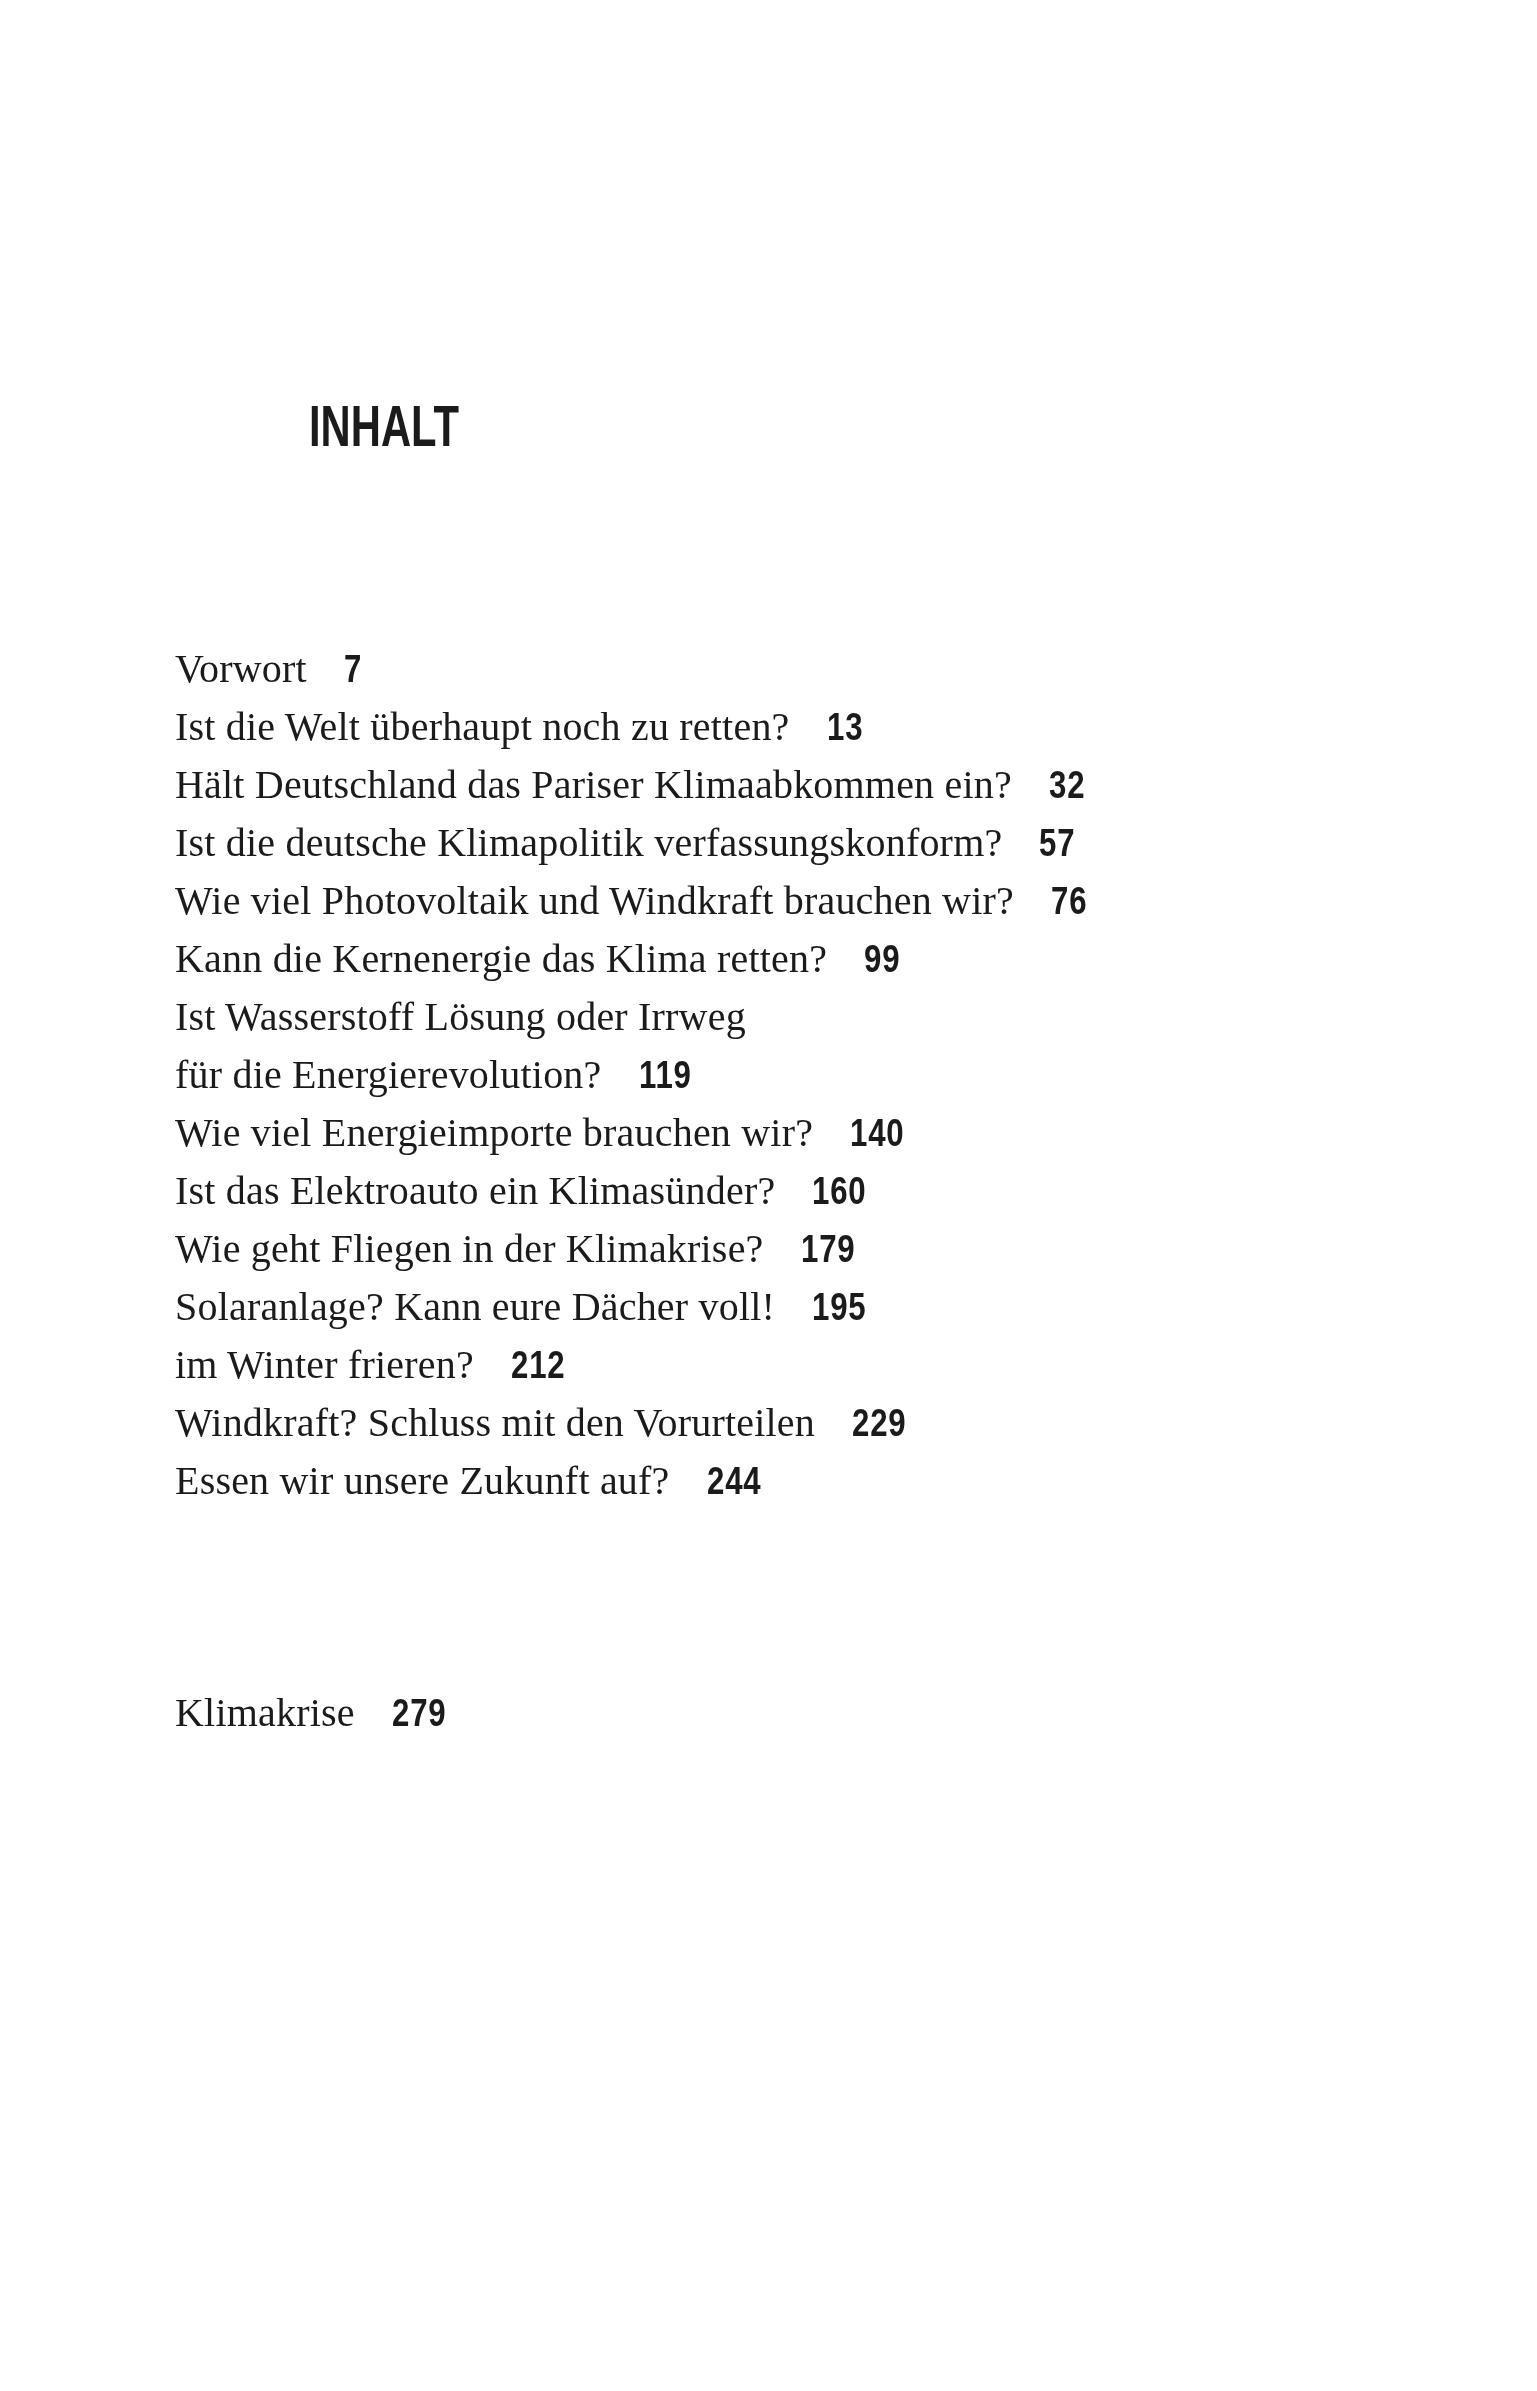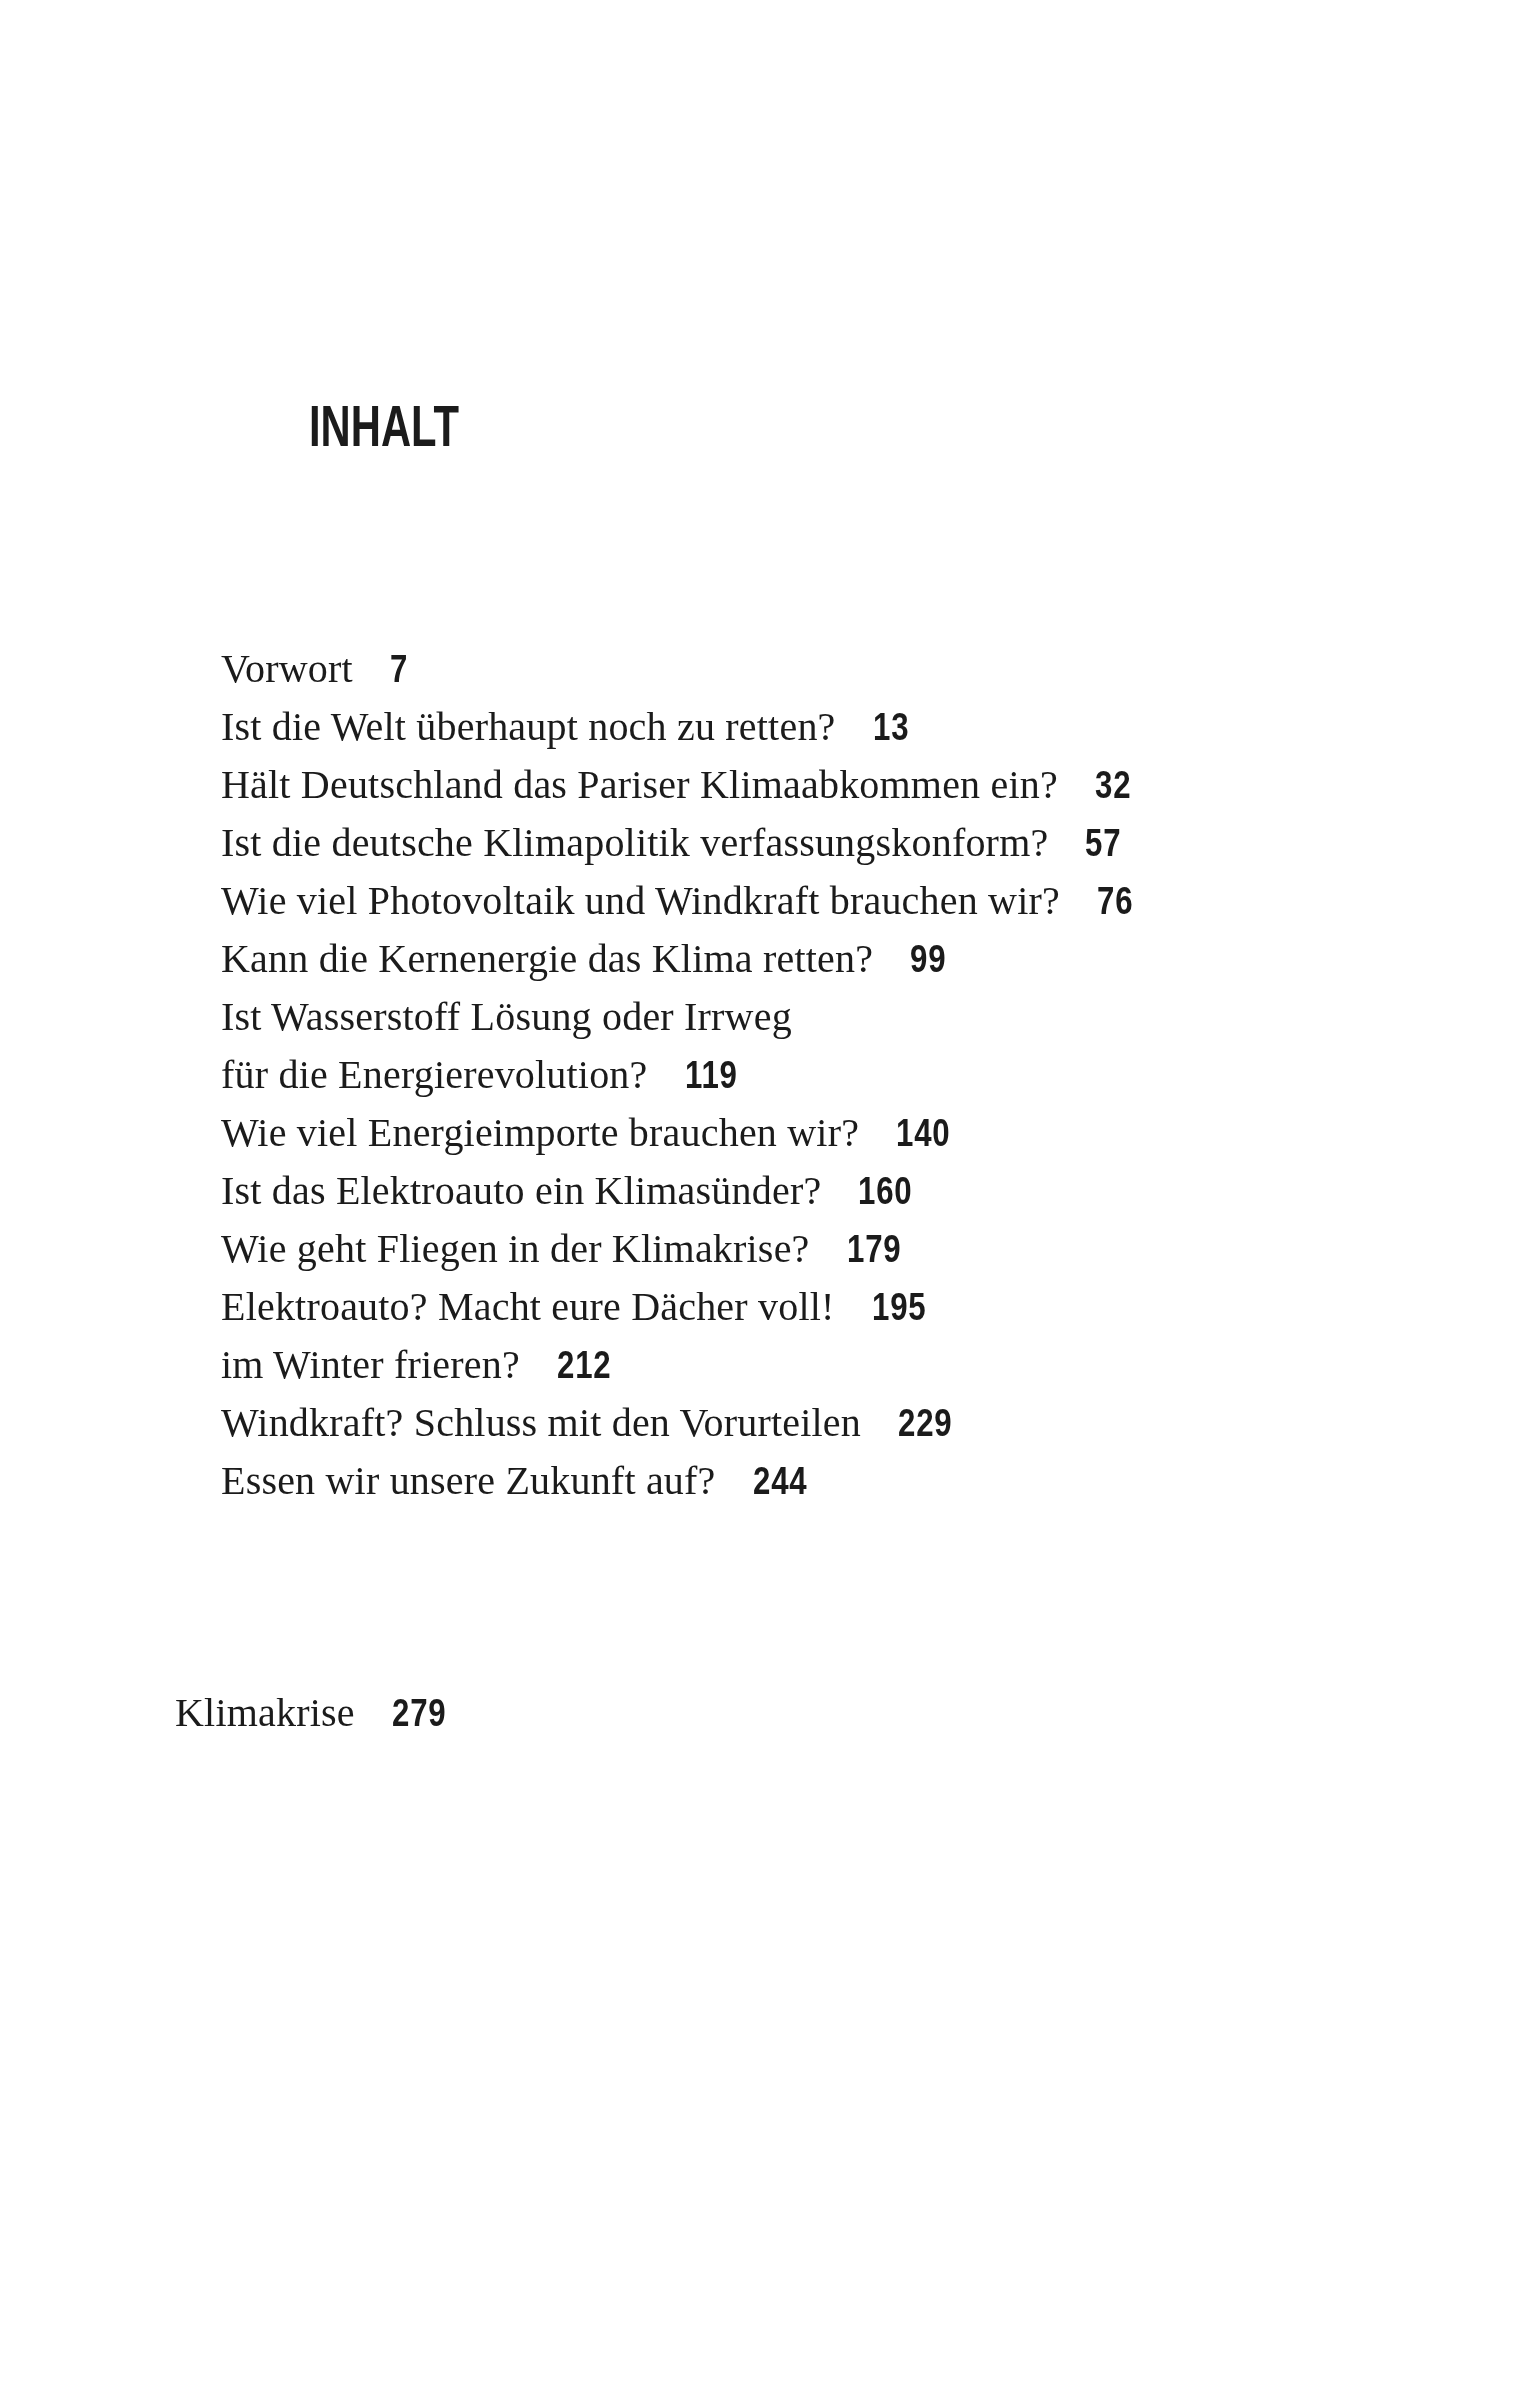--- a/index.html
+++ b/index.html
@@ -36,21 +36,20 @@
   }
   .toc {
     position: absolute;
     left: 175px;
     top: 640px;
     font-family: "Liberation Serif", serif;
     font-size: 40px;
     line-height: 58px;
     color: var(--ink);
     white-space: nowrap;
-    margin-left: 46px;
   }
   .toc-line {
     height: 58px;
   }
   .entry-title {
     letter-spacing: 0.2px;
   }
   .entry-page {
     font-family: "Liberation Sans", sans-serif;
     font-weight: 700;
@@ -85,21 +84,21 @@
       <div class="toc-line"><span class="entry-title">Ist die Welt überhaupt noch zu retten?</span><span class="entry-page">13</span></div>
       <div class="toc-line"><span class="entry-title">Hält Deutschland das Pariser Klimaabkommen ein?</span><span class="entry-page">32</span></div>
       <div class="toc-line"><span class="entry-title">Ist die deutsche Klimapolitik verfassungskonform?</span><span class="entry-page">57</span></div>
       <div class="toc-line"><span class="entry-title">Wie viel Photovoltaik und Windkraft brauchen wir?</span><span class="entry-page">76</span></div>
       <div class="toc-line"><span class="entry-title">Kann die Kernenergie das Klima retten?</span><span class="entry-page">99</span></div>
       <div class="toc-line"><span class="entry-title">Ist Wasserstoff Lösung oder Irrweg</span></div>
       <div class="toc-line"><span class="entry-title">für die Energierevolution?</span><span class="entry-page">119</span></div>
       <div class="toc-line"><span class="entry-title">Wie viel Energieimporte brauchen wir?</span><span class="entry-page">140</span></div>
       <div class="toc-line"><span class="entry-title">Ist das Elektroauto ein Klimasünder?</span><span class="entry-page">160</span></div>
       <div class="toc-line"><span class="entry-title">Wie geht Fliegen in der Klimakrise?</span><span class="entry-page">179</span></div>
-      <div class="toc-line"><span class="entry-title">Elektroauto? Macht eure Dächer voll!</span><span class="entry-page">195</span></div>
+      <div class="toc-line"><span class="entry-title">Solaranlage? Kann eure Dächer voll!</span><span class="entry-page">195</span></div>
       <div class="toc-line"><span class="entry-title">im Winter frieren?</span><span class="entry-page">212</span></div>
       <div class="toc-line"><span class="entry-title">Windkraft? Schluss mit den Vorurteilen</span><span class="entry-page">229</span></div>
       <div class="toc-line"><span class="entry-title">Essen wir unsere Zukunft auf?</span><span class="entry-page">244</span></div>
     </div>
 
   <div class="literatur">
     <span class="entry-title">Klimakrise</span><span class="entry-page">279</span>
   </div>
 
 </div>

